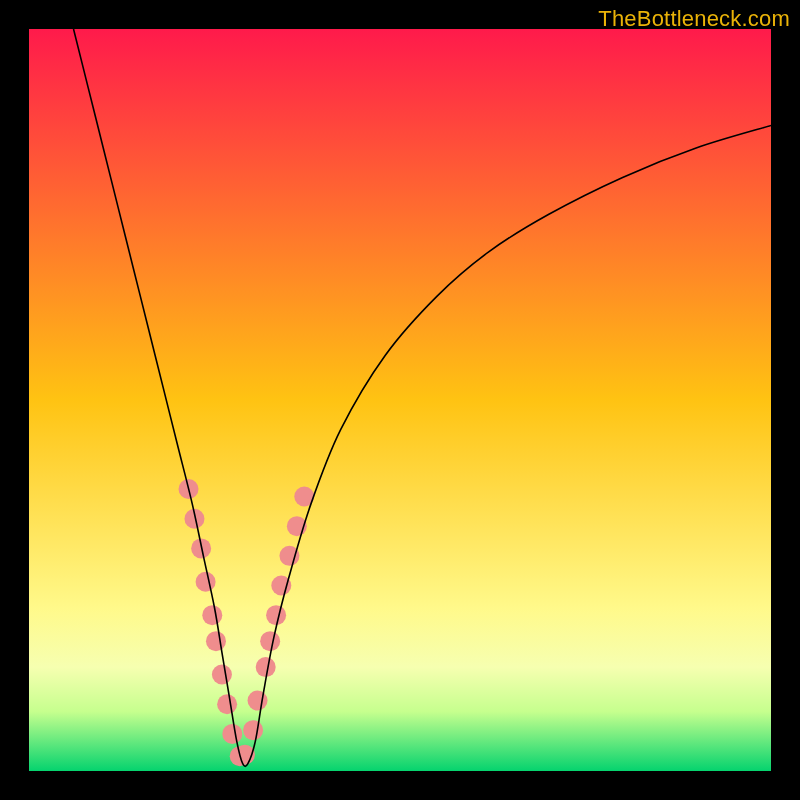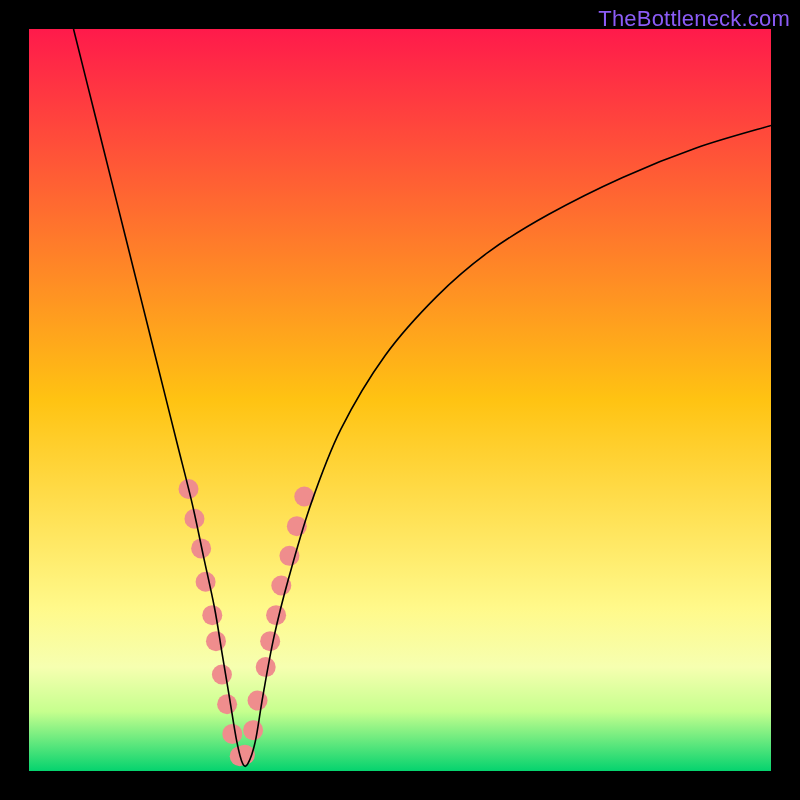--- a/index.html
+++ b/index.html
@@ -25,21 +25,21 @@
   }
   .plot-svg {
     display: block;
     width: 742px;
     height: 742px;
   }
   .watermark {
     position: absolute;
     top: 6px;
     right: 10px;
-    color: #8b5cf6;
+    color: #eab308;
     font-size: 22px;
     font-weight: 400;
     letter-spacing: 0.2px;
     user-select: none;
   }
 </style>
 </head>
 <body>
 
 <div class="frame">

